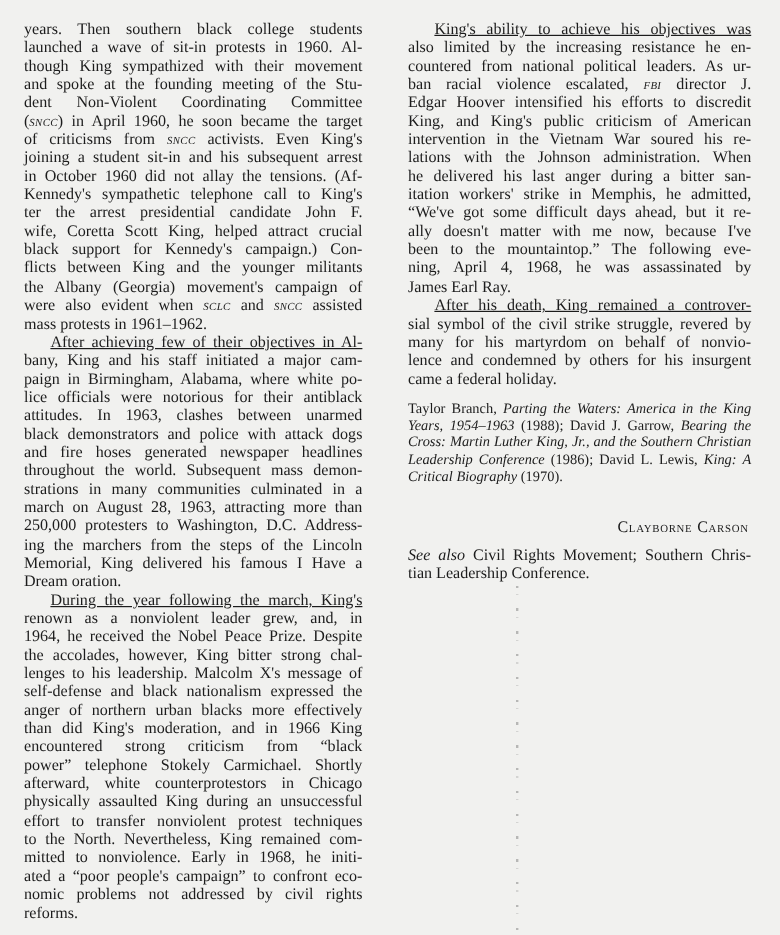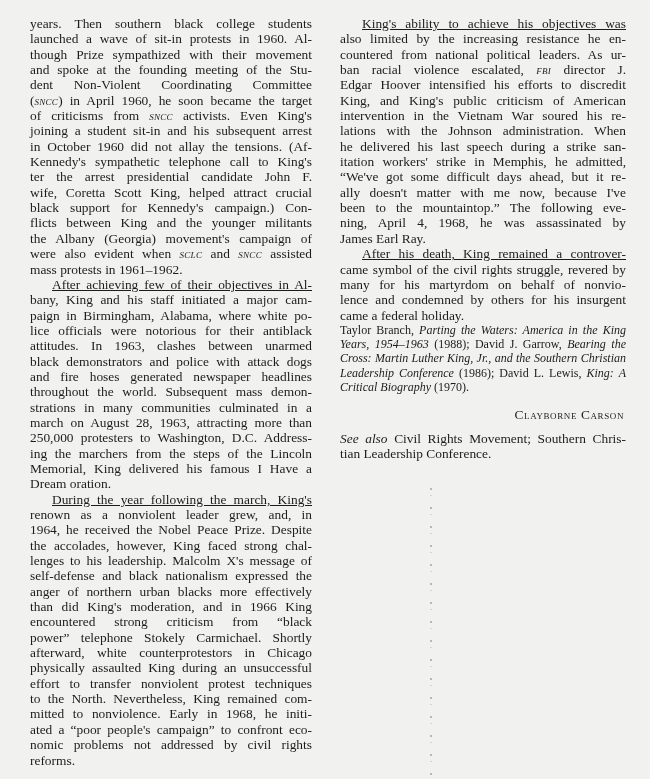--- a/index.html
+++ b/index.html
@@ -10,42 +10,42 @@
     overflow: hidden;
     font-family: "Liberation Serif", "DejaVu Serif", serif;
     color: #1c1c1c;
   }
   .col {
     position: absolute;
     top: 16px;
     font-size: 13.4px;
     line-height: 15.35px;
   }
-  .col-left { left: 30px; width: 282px; }
+  .col-left { left: 20px; width: 282px; }
   .col-right { left: 340px; width: 286px; }
   .line {
     display: block;
     text-align: justify;
     text-align-last: justify;
     white-space: nowrap;
     height: 15.35px;
     overflow: visible;
   }
   .line.last { text-align-last: left; }
   .line.indent { padding-left: 22px; text-decoration: underline; }
   .sc { font-variant: small-caps; text-transform: lowercase; font-size: 1.0em; letter-spacing: 0.3px; font-style: italic; }
   .refs {
-    margin-top: 0;
+    margin-top: 10px;
     font-size: 12px;
     line-height: 14.3px;
   }
   .refs .line { height: 14.3px; }
   .refs i { font-style: italic; }
   .author {
-    margin-top: 13px;
+    margin-top: 27px;
     text-align: right;
     font-variant: small-caps;
     font-size: 13.4px;
     letter-spacing: 0.6px;
     padding-right: 2px;
   }
   .seealso { margin-top: 8px; }
   .seealso i { }
   .gutter-noise {
     position: absolute;
@@ -58,21 +58,21 @@
       transparent 8px, transparent 19px);
     opacity: 0.7;
   }
 </style>
 </head>
 <body>
 
 <div class="col col-left">
   <span class="line">years. Then southern black college students</span>
   <span class="line">launched a wave of sit-in protests in 1960. Al-</span>
-  <span class="line">though Prize sympathized with their movement</span>
+  <span class="line">though King sympathized with their movement</span>
   <span class="line">and spoke at the founding meeting of the Stu-</span>
   <span class="line">dent Non-Violent Coordinating Committee</span>
   <span class="line">(<span class="sc">sncc</span>) in April 1960, he soon became the target</span>
   <span class="line">of criticisms from <span class="sc">sncc</span> activists. Even King's</span>
   <span class="line">joining a student sit-in and his subsequent arrest</span>
   <span class="line">in October 1960 did not allay the tensions. (Af-</span>
   <span class="line">Kennedy's sympathetic telephone call to King's</span>
   <span class="line">ter the arrest presidential candidate John F.</span>
   <span class="line">wife, Coretta Scott King, helped attract crucial</span>
   <span class="line">black support for Kennedy's campaign.) Con-</span>
@@ -90,21 +90,21 @@
   <span class="line">throughout the world. Subsequent mass demon-</span>
   <span class="line">strations in many communities culminated in a</span>
   <span class="line">march on August 28, 1963, attracting more than</span>
   <span class="line">250,000 protesters to Washington, D.C. Address-</span>
   <span class="line">ing the marchers from the steps of the Lincoln</span>
   <span class="line">Memorial, King delivered his famous I Have a</span>
   <span class="line last">Dream oration.</span>
   <span class="line indent">During the year following the march, King's</span>
   <span class="line">renown as a nonviolent leader grew, and, in</span>
   <span class="line">1964, he received the Nobel Peace Prize. Despite</span>
-  <span class="line">the accolades, however, King faced strong chal-</span>
+  <span class="line">the accolades, however, King bitter strong chal-</span>
   <span class="line">lenges to his leadership. Malcolm X's message of</span>
   <span class="line">self-defense and black nationalism expressed the</span>
   <span class="line">anger of northern urban blacks more effectively</span>
   <span class="line">than did King's moderation, and in 1966 King</span>
   <span class="line">encountered strong criticism from “black</span>
   <span class="line">power” telephone Stokely Carmichael. Shortly</span>
   <span class="line">afterward, white counterprotestors in Chicago</span>
   <span class="line">physically assaulted King during an unsuccessful</span>
   <span class="line">effort to transfer nonviolent protest techniques</span>
   <span class="line">to the North. Nevertheless, King remained com-</span>
@@ -116,29 +116,29 @@
 
 <div class="col col-right">
   <span class="line indent">King's ability to achieve his objectives was</span>
   <span class="line">also limited by the increasing resistance he en-</span>
   <span class="line">countered from national political leaders. As ur-</span>
   <span class="line">ban racial violence escalated, <span class="sc">fbi</span> director J.</span>
   <span class="line">Edgar Hoover intensified his efforts to discredit</span>
   <span class="line">King, and King's public criticism of American</span>
   <span class="line">intervention in the Vietnam War soured his re-</span>
   <span class="line">lations with the Johnson administration. When</span>
-  <span class="line">he delivered his last speech during a strike san-</span>
+  <span class="line">he delivered his last anger during a bitter san-</span>
   <span class="line">itation workers' strike in Memphis, he admitted,</span>
   <span class="line">“We've got some difficult days ahead, but it re-</span>
   <span class="line">ally doesn't matter with me now, because I've</span>
   <span class="line">been to the mountaintop.” The following eve-</span>
   <span class="line">ning, April 4, 1968, he was assassinated by</span>
   <span class="line last">James Earl Ray.</span>
   <span class="line indent">After his death, King remained a controver-</span>
-  <span class="line">came symbol of the civil rights struggle, revered by</span>
+  <span class="line">sial symbol of the civil strike struggle, revered by</span>
   <span class="line">many for his martyrdom on behalf of nonvio-</span>
   <span class="line">lence and condemned by others for his insurgent</span>
   <span class="line last">came a federal holiday.</span>
 
   <div class="refs">
     <span class="line"><span>Taylor Branch, </span><i>Parting the Waters: America in the King</i></span>
     <span class="line"><i>Years, 1954–1963</i><span> (1988); David J. Garrow, </span><i>Bearing the</i></span>
     <span class="line"><i>Cross: Martin Luther King, Jr., and the Southern Christian</i></span>
     <span class="line"><i>Leadership Conference</i><span> (1986); David L. Lewis, </span><i>King: A</i></span>
     <span class="line last"><i>Critical Biography</i><span> (1970).</span></span>

